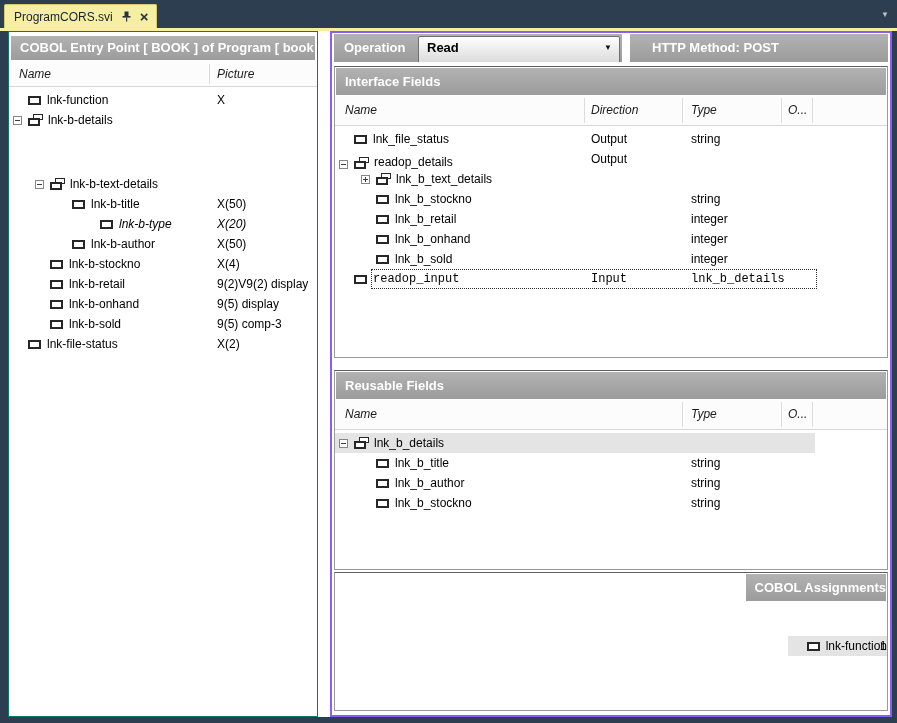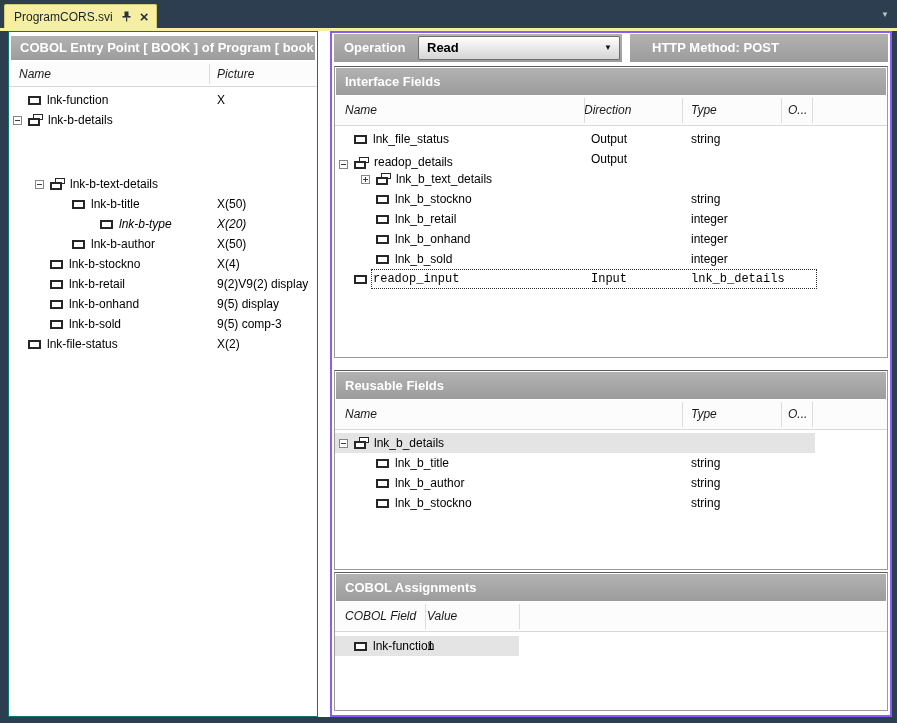--- a/index.html
+++ b/index.html
@@ -20,29 +20,29 @@
   .splitter{width:12px;flex:0 0 12px;background:#fff;}
   .right-panel{flex:1;background:#fff;border:2px solid #8b5cf6;box-sizing:border-box;display:flex;flex-direction:column;overflow:hidden;}
 
   
   .bar{background:linear-gradient(180deg,#B2B2B2 0%,#9C9C9C 100%);color:#fff;font-weight:bold;font-size:13px;white-space:nowrap;overflow:hidden;}
   .panel-title{margin:4px 2px 2px;height:24px;line-height:24px;padding-left:9px;}
 
   
   .op-row{margin:1px 2px 0;height:28px;display:flex;flex:0 0 auto;}
   .op-bar{width:288px;flex:0 0 288px;position:relative;line-height:28px;padding-left:10px;box-sizing:border-box;}
-  .op-select{position:absolute;left:84px;top:2px;width:202px;height:24px;background:linear-gradient(180deg,#FEFEFE,#D5D5D5);border:1px solid #6F6F6F;border-radius:2px;box-sizing:border-box;color:#000;font-weight:bold;font-size:13px;line-height:22px;padding-left:8px;}
+  .op-select{position:absolute;left:84px;top:2px;width:202px;height:32px;background:linear-gradient(180deg,#FEFEFE,#D5D5D5);border:1px solid #6F6F6F;border-radius:2px;box-sizing:border-box;color:#000;font-weight:bold;font-size:13px;line-height:22px;padding-left:8px;}
   .op-select .arr{position:absolute;right:7px;top:0;line-height:22px;font-size:8px;color:#111;}
   .http-bar{flex:1;margin-left:8px;line-height:28px;padding-left:22px;box-sizing:border-box;}
 
   
   .section{margin:0 2px;border:1px solid #9A9A9A;border-top:1px solid #5E5E5E;box-sizing:border-box;display:flex;flex-direction:column;background:#fff;overflow:hidden;}
   .sec-int{margin-top:4px;height:292px;flex:0 0 292px;}
   .sec-reu{margin-top:12px;height:200px;flex:0 0 200px;}
-  .sec-cob{margin-top:2px;flex:1;margin-bottom:4px;}
+  .sec-cob{margin-top:2px;flex:1;margin-bottom:4px;align-items:flex-end;}
   .sec-title{margin:1px;height:27px;line-height:27px;padding-left:9px;flex:0 0 27px;}
 
   
   .ghead{position:relative;border-bottom:1px solid #D8D8D8;background:#FCFCFC;flex:0 0 auto;}
   .gh-right{height:29px;}
   .gh-left{height:24px;}
   .hcell{position:absolute;top:0;font-size:12px;color:#1A1A1A;white-space:nowrap;font-style:italic;}
   .gh-right .hcell{line-height:29px;}
   .gh-left .hcell{line-height:24px;}
   .hsep{position:absolute;top:2px;bottom:2px;width:1px;background:#DCDCDC;}
@@ -180,21 +180,21 @@
           <span class="arr">▼</span>
         </div>
       </div>
       <div class="bar http-bar">HTTP Method: POST</div>
     </div>
 
     <div class="section sec-int">
       <div class="bar sec-title">Interface Fields</div>
       <div class="ghead gh-right t-int">
         <span class="hcell" style="left:10px">Name</span>
-        <span class="hcell" style="left:249px">Direction</span>
+        <span class="hcell" style="left:256px">Direction</span>
         <span class="hcell" style="left:356px">Type</span>
         <span class="hcell" style="left:453px">O...</span>
         <span class="hsep" style="left:249px"></span>
         <span class="hsep" style="left:347px"></span>
         <span class="hsep" style="left:446px"></span>
         <span class="hsep" style="left:477px"></span>
       </div>
       <div class="tbody" id="int-body">
           <div class="trow t-int" style="padding-left: 4px;">
             <span class="exp-spacer"></span>

